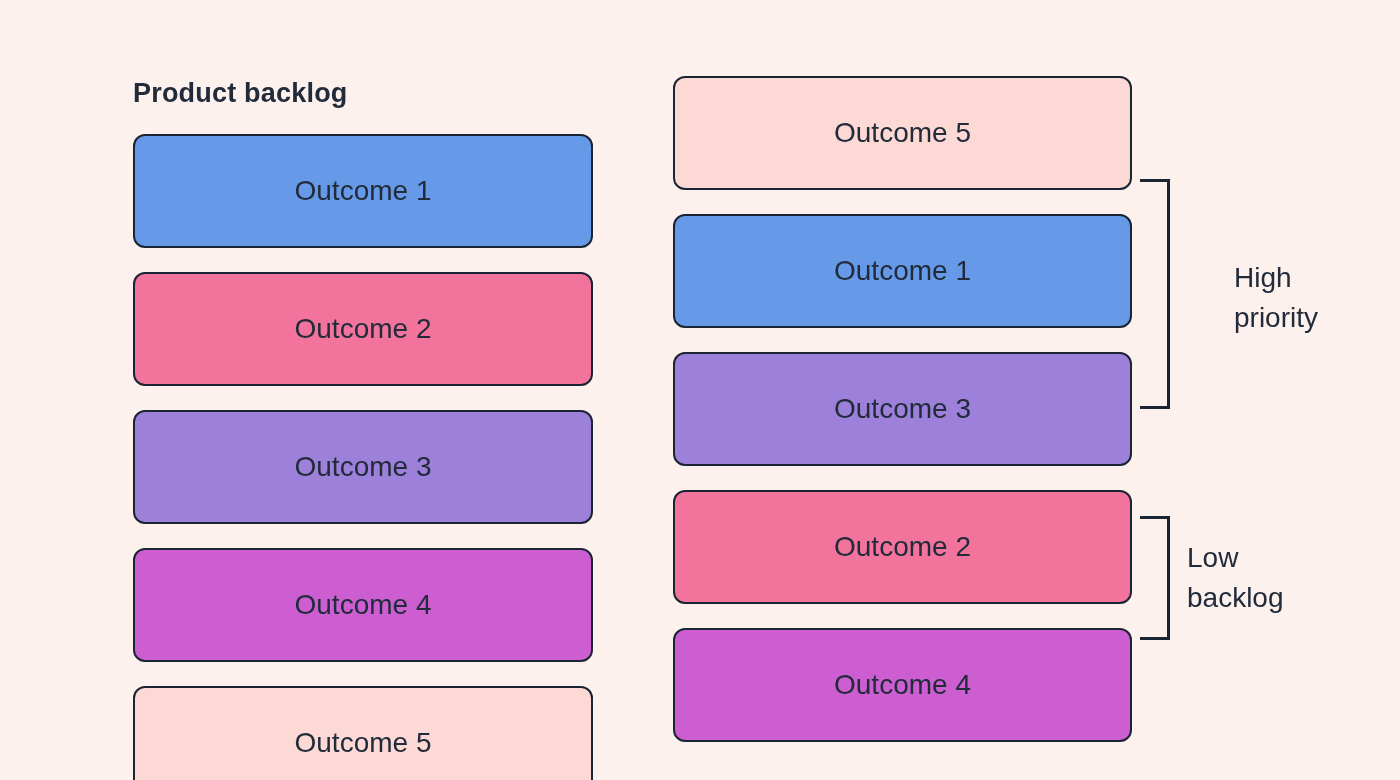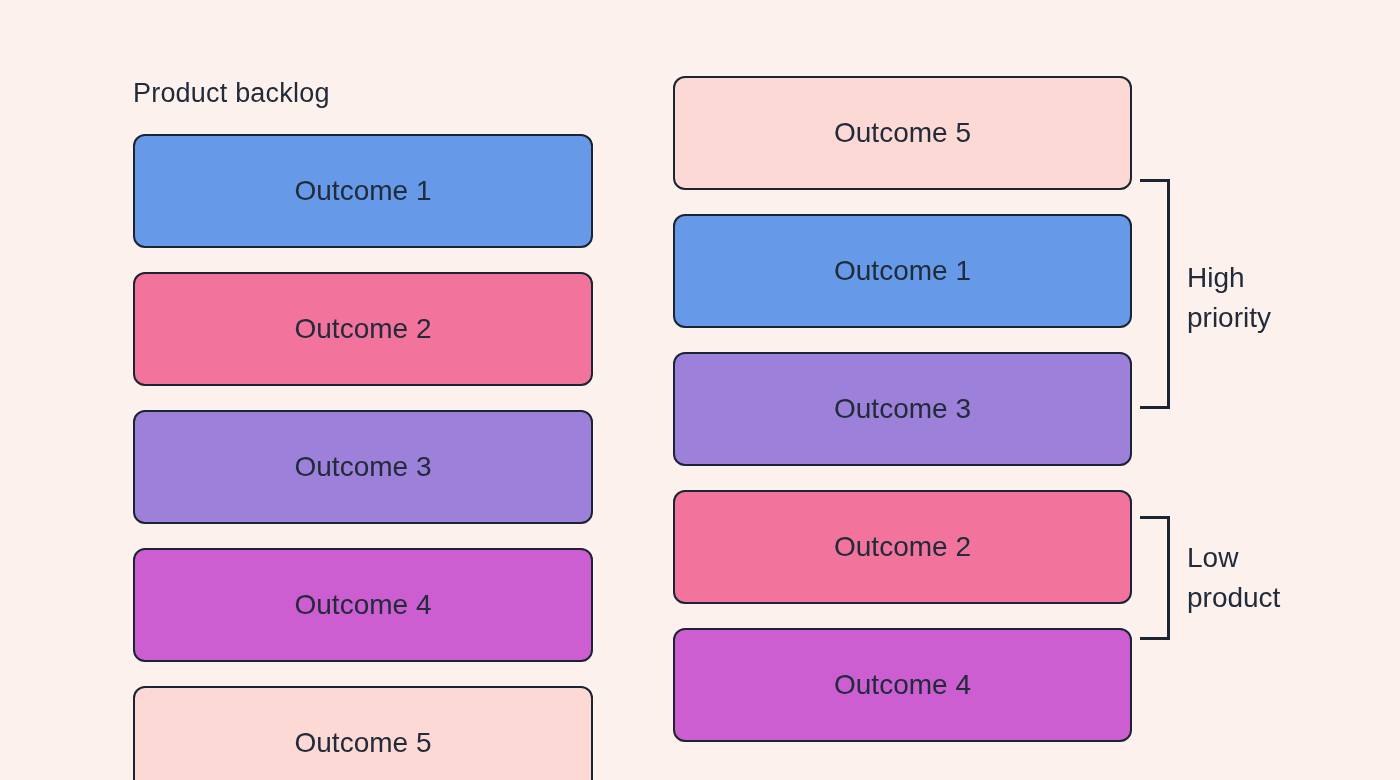--- a/index.html
+++ b/index.html
@@ -16,21 +16,21 @@
     overflow: hidden;
   }
   .column {
     position: absolute;
     top: 76px;
   }
   .column-left  { left: 133px; width: 460px; }
   .column-right { left: 673px; width: 459px; }
   .column-title {
     font-size: 27px;
-    font-weight: 400;
+    font-weight: 700;
     line-height: 34px;
     letter-spacing: 0.2px;
     margin: 0 0 24px 0;
     color: #212b3a;
   }
   .card {
     height: 114px;
     margin-bottom: 24px;
     border: 2.5px solid #1b2433;
     border-radius: 12px;
@@ -53,21 +53,21 @@
   .bracket-high { top: 179px; height: 230px; }
   .bracket-low  { top: 516px; height: 124px; }
   .priority-label {
     position: absolute;
     left: 1187px;
     width: 120px;
     font-size: 28px;
     line-height: 40px;
     color: #212b3a;
   }
-  .label-high { top: 258px; }
+  .label-high { top: 258px; margin-left: 47px; }
   .label-low  { top: 538px; }
 </style>
 </head>
 <body>
 
 <div class="column column-left">
   <h2 class="column-title">Product backlog</h2>
   <div class="card" style="background-color: rgb(102, 154, 232);">Outcome 1</div>
   <div class="card" style="background-color: rgb(242, 115, 156);">Outcome 2</div>
   <div class="card" style="background-color: rgb(157, 128, 218);">Outcome 3</div>
@@ -80,13 +80,13 @@
   <div class="card" style="background-color: rgb(102, 154, 232);">Outcome 1</div>
   <div class="card" style="background-color: rgb(157, 128, 218);">Outcome 3</div>
   <div class="card" style="background-color: rgb(242, 115, 156);">Outcome 2</div>
   <div class="card" style="background-color: rgb(204, 94, 210);">Outcome 4</div>
 </div>
 
 <div class="bracket bracket-high"></div>
 <div class="priority-label label-high">High priority</div>
 
 <div class="bracket bracket-low"></div>
-<div class="priority-label label-low">Low product</div>
+<div class="priority-label label-low">Low backlog</div>
 
 </body></html>

